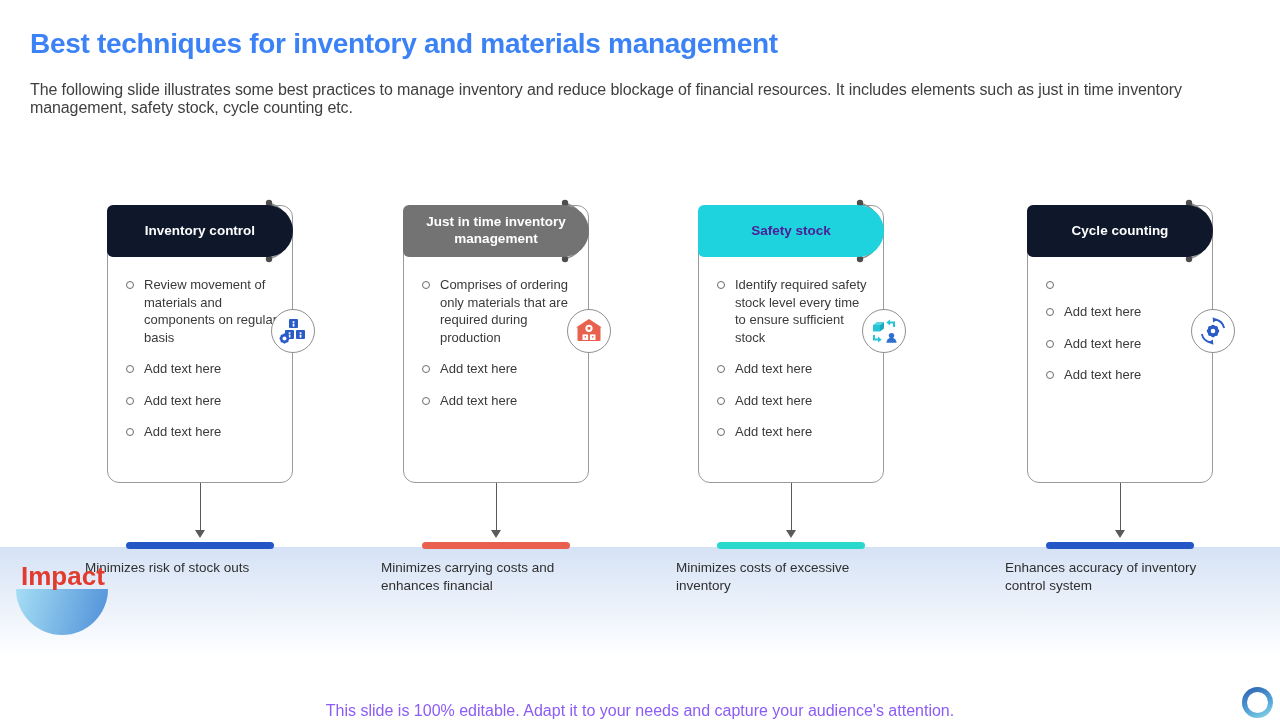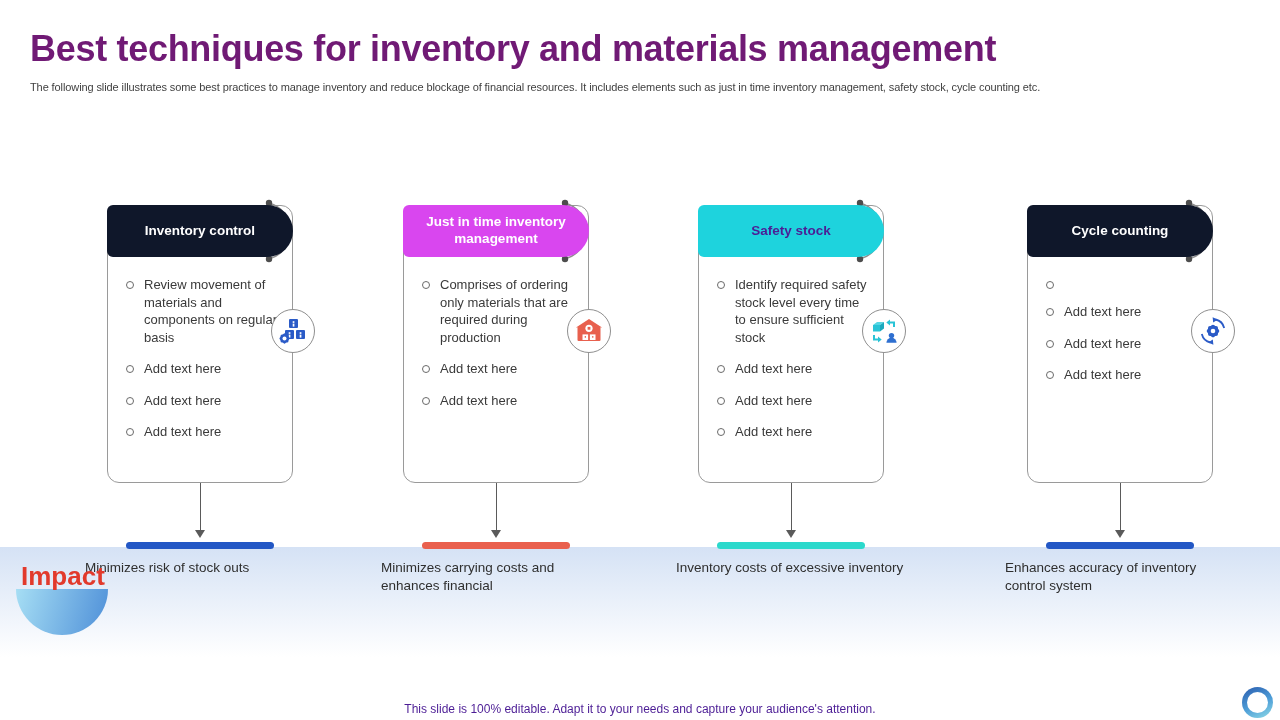--- a/index.html
+++ b/index.html
@@ -1,38 +1,38 @@
 <!DOCTYPE html>
 <html><head>
 <meta charset="utf-8">
 <style>
   html,body{margin:0;padding:0;background:#fff;}
   .slide{position:relative;width:1280px;height:720px;background:#ffffff;overflow:hidden;
          font-family:"Liberation Sans",sans-serif;}
 
-  .title{position:absolute;left:30px;top:28px;font-size:36px;font-weight:700;color:#701a75;
+  .title{position:absolute;left:30px;top:28px;font-size:28px;font-weight:700;color:#3b82f6;
          letter-spacing:-0.3px;}
-  .subtitle{position:absolute;left:30px;top:81px;font-size:11px;color:#3f3f3f;letter-spacing:-0.1px;}
+  .subtitle{position:absolute;left:30px;top:81px;font-size:16px;color:#3f3f3f;letter-spacing:-0.1px;}
 
   
   .band{position:absolute;left:0;top:547px;width:1280px;height:110px;
         background:linear-gradient(#d5e2f5,rgba(255,255,255,0));}
 
   
   .col{position:absolute;top:0;width:186px;height:720px;}
   .col0{left:107px;} .col1{left:403px;} .col2{left:698px;} .col3{left:1027px;}
 
   .card{position:absolute;left:0;top:205px;width:186px;height:278px;background:#fff;
         border:1px solid #9a9a9a;border-radius:12px;box-sizing:border-box;}
 
   .pill{position:absolute;left:0;top:205px;width:186px;height:52px;border-radius:6px 26px 26px 6px;
         display:flex;align-items:center;justify-content:center;text-align:center;
         font-size:13.5px;font-weight:700;color:#fff;line-height:1.25;padding:0 14px;box-sizing:border-box;z-index:3;}
   .col0 .pill,.col3 .pill{background:#0f172a;}
-  .col1 .pill{background:#d946ef;}
+  .col1 .pill{background:#737373;}
   .col2 .pill{background:#1ed3dd;color:#4c1d95;}
 
   .arc-svg{position:absolute;left:158px;top:196px;z-index:2;}
 
   .icon-circle{position:absolute;left:164px;top:309px;width:44px;height:44px;border-radius:50%;
         background:#fff;border:1px solid #8f8f8f;box-sizing:border-box;z-index:4;
         display:flex;align-items:center;justify-content:center;}
 
   .bullets{position:absolute;left:19px;top:276px;width:160px;z-index:3;}
   .bullet{display:flex;margin-bottom:14px;}
@@ -49,21 +49,21 @@
   .col2 .impact-bar{background:#2bd9cc;}
 
   .impact-text{position:absolute;left:-22px;top:559px;width:230px;text-align:left;
         font-size:13.5px;color:#2f2f2f;line-height:1.35;z-index:2;}
 
   .impact-label{position:absolute;left:21px;top:561px;font-size:26px;font-weight:700;color:#e23a2c;z-index:3;}
   .impact-disc{position:absolute;left:16px;top:589px;width:92px;height:46px;
         border-radius:0 0 92px 92px;background:linear-gradient(105deg,#a6def4,#4e8fd8);z-index:2;}
 
   .footer{position:absolute;left:0;top:702px;width:1280px;text-align:center;
-        font-size:12px;color:#4c1d95;}
+        font-size:16px;color:#8b5cf6;}
 
   .corner-ring{position:absolute;left:1242px;top:687px;width:31px;height:31px;border-radius:50%;
         background:linear-gradient(155deg,#2a5cae,#4f9fd8 55%,#8fdbe6);
         display:flex;align-items:center;justify-content:center;}
   .corner-ring::after{content:"";width:21px;height:21px;background:#fff;border-radius:50%;}
 </style>
 </head>
 <body>
 
 <div class="slide">
@@ -203,21 +203,21 @@
           <span class="bullet-text">Add text here</span>
         </div>
       <div class="bullet">
           <span class="dot"></span>
           <span class="bullet-text">Add text here</span>
         </div>
     </div>
     <div class="connector-line"></div>
     <div class="connector-head"></div>
     <div class="impact-bar"></div>
-    <div class="impact-text">Inventory costs of excessive inventory</div>
+    <div class="impact-text">Minimizes costs of excessive inventory</div>
   </div>
 
   <div class="col col3">
     <div class="card"></div>
     <svg class="arc-svg" width="40" height="70" viewBox="0 0 40 70">
       <path d="M4,7 A29,29 0 0 1 4,63" fill="none" stroke="#8f8f8f" stroke-width="1.6"></path>
       <circle cx="4" cy="7" r="3.2" fill="#4d4d4d"></circle>
         <circle cx="4" cy="63" r="3.2" fill="#4d4d4d"></circle>
     </svg>
     <div class="pill">Cycle counting</div>

